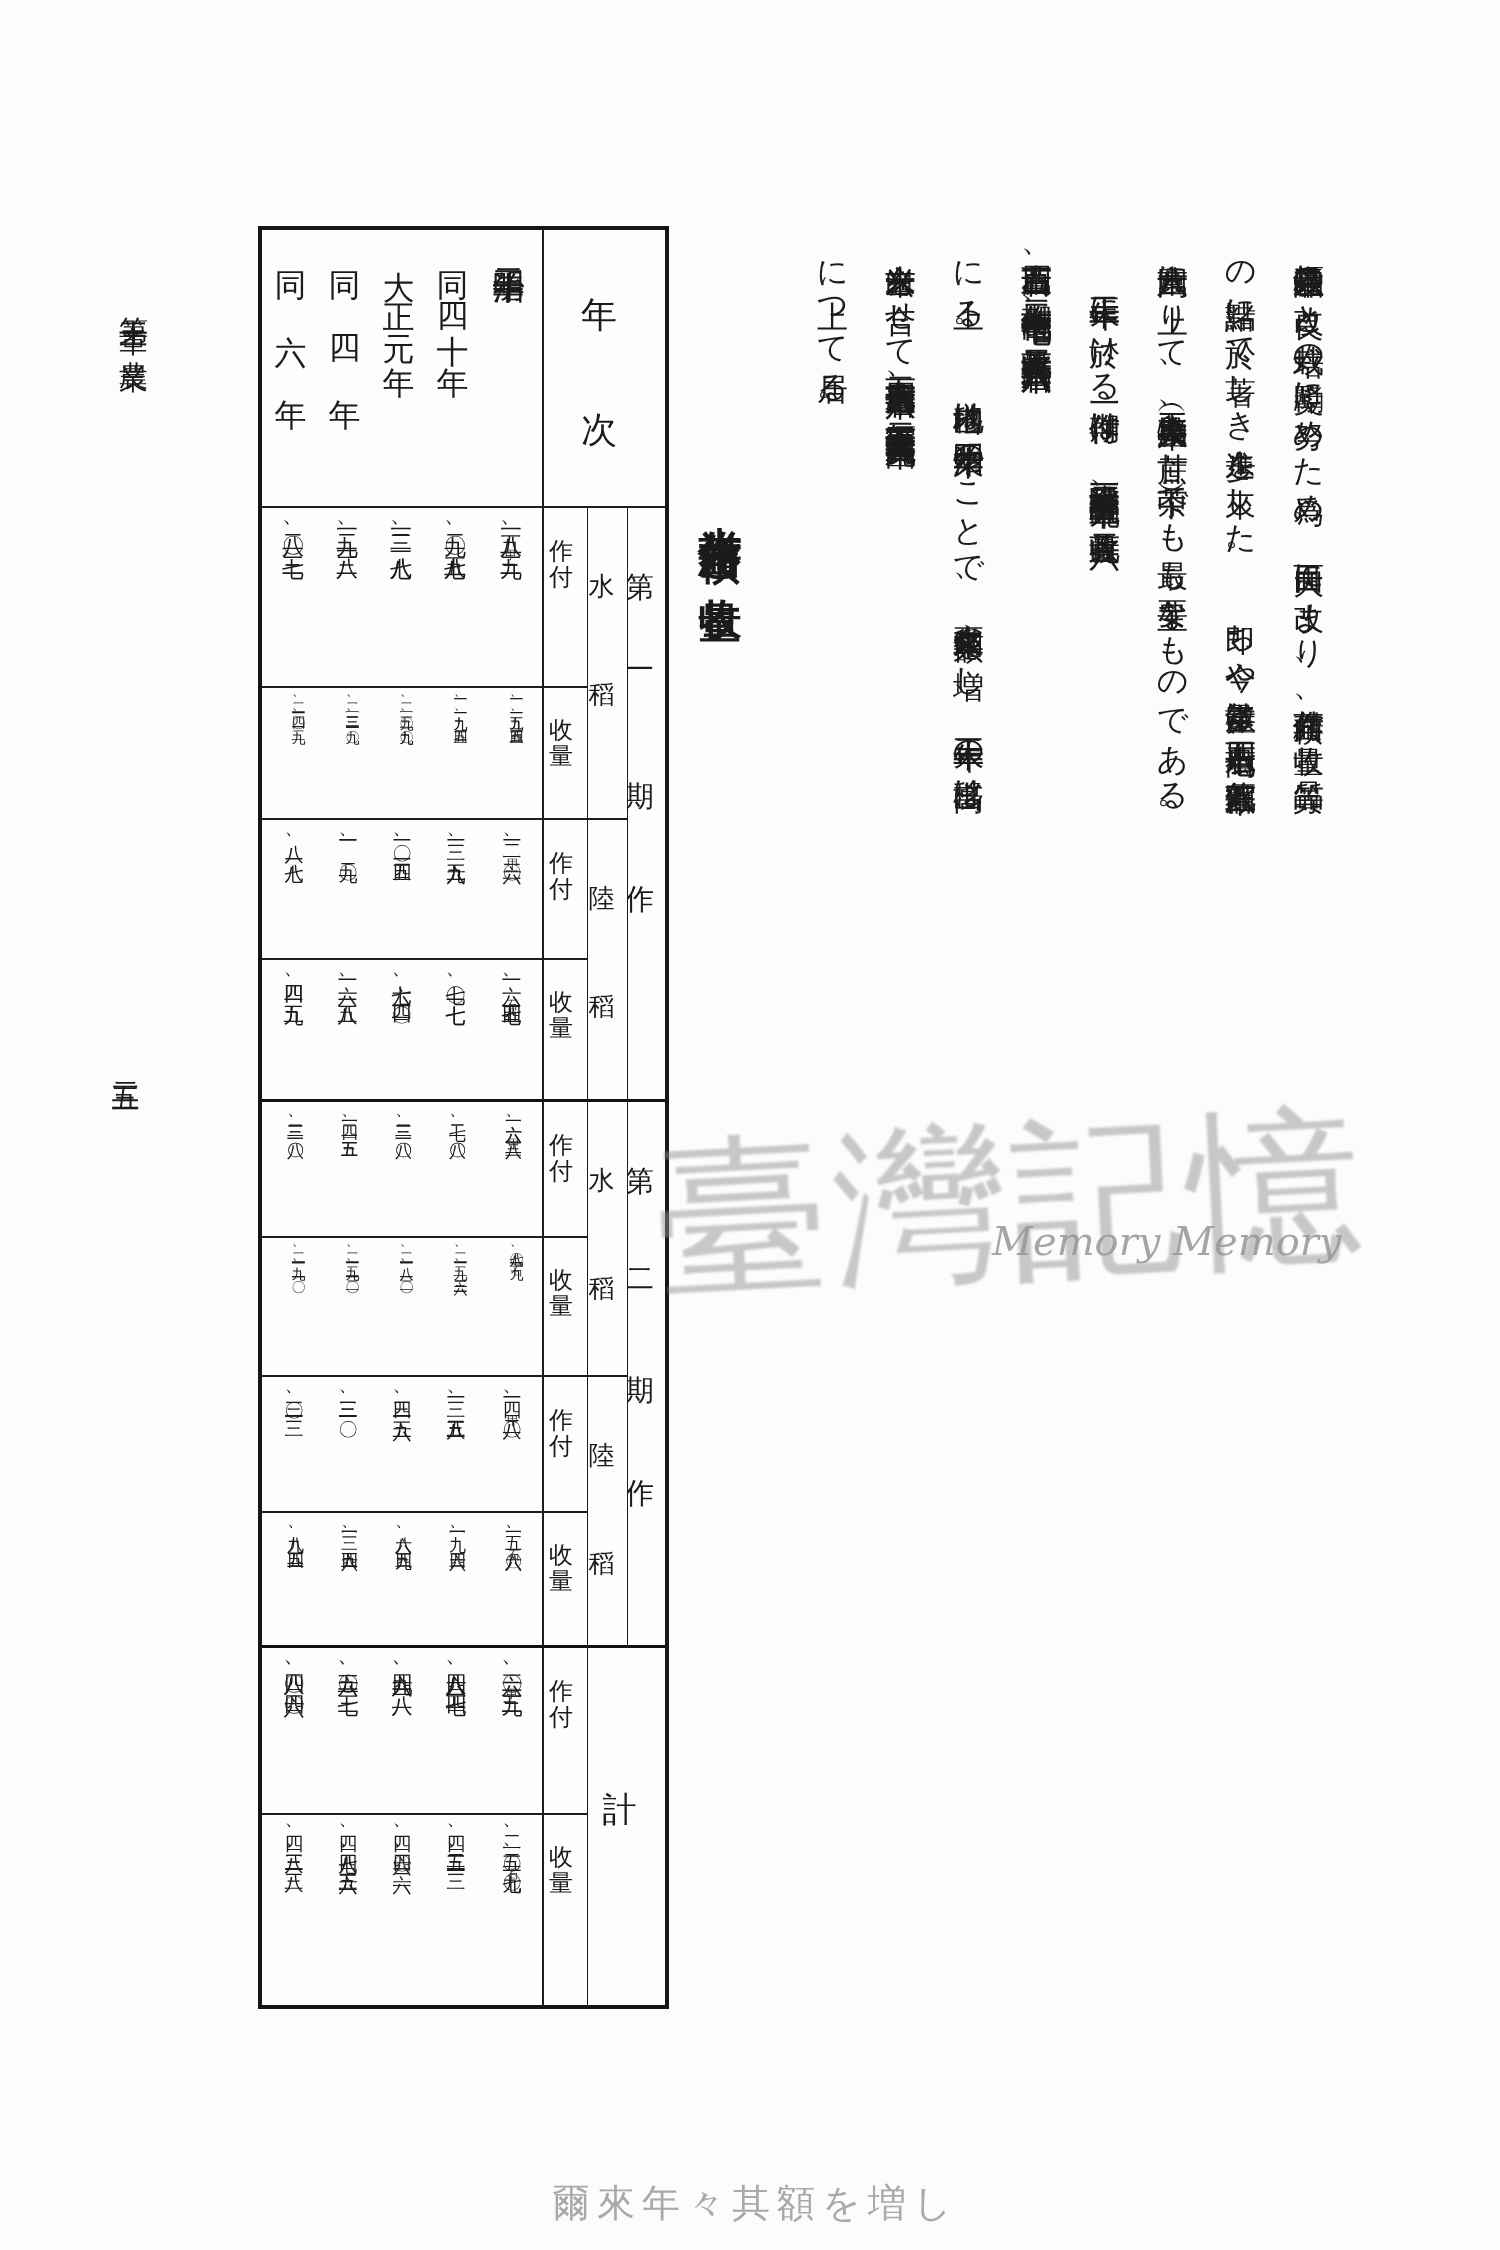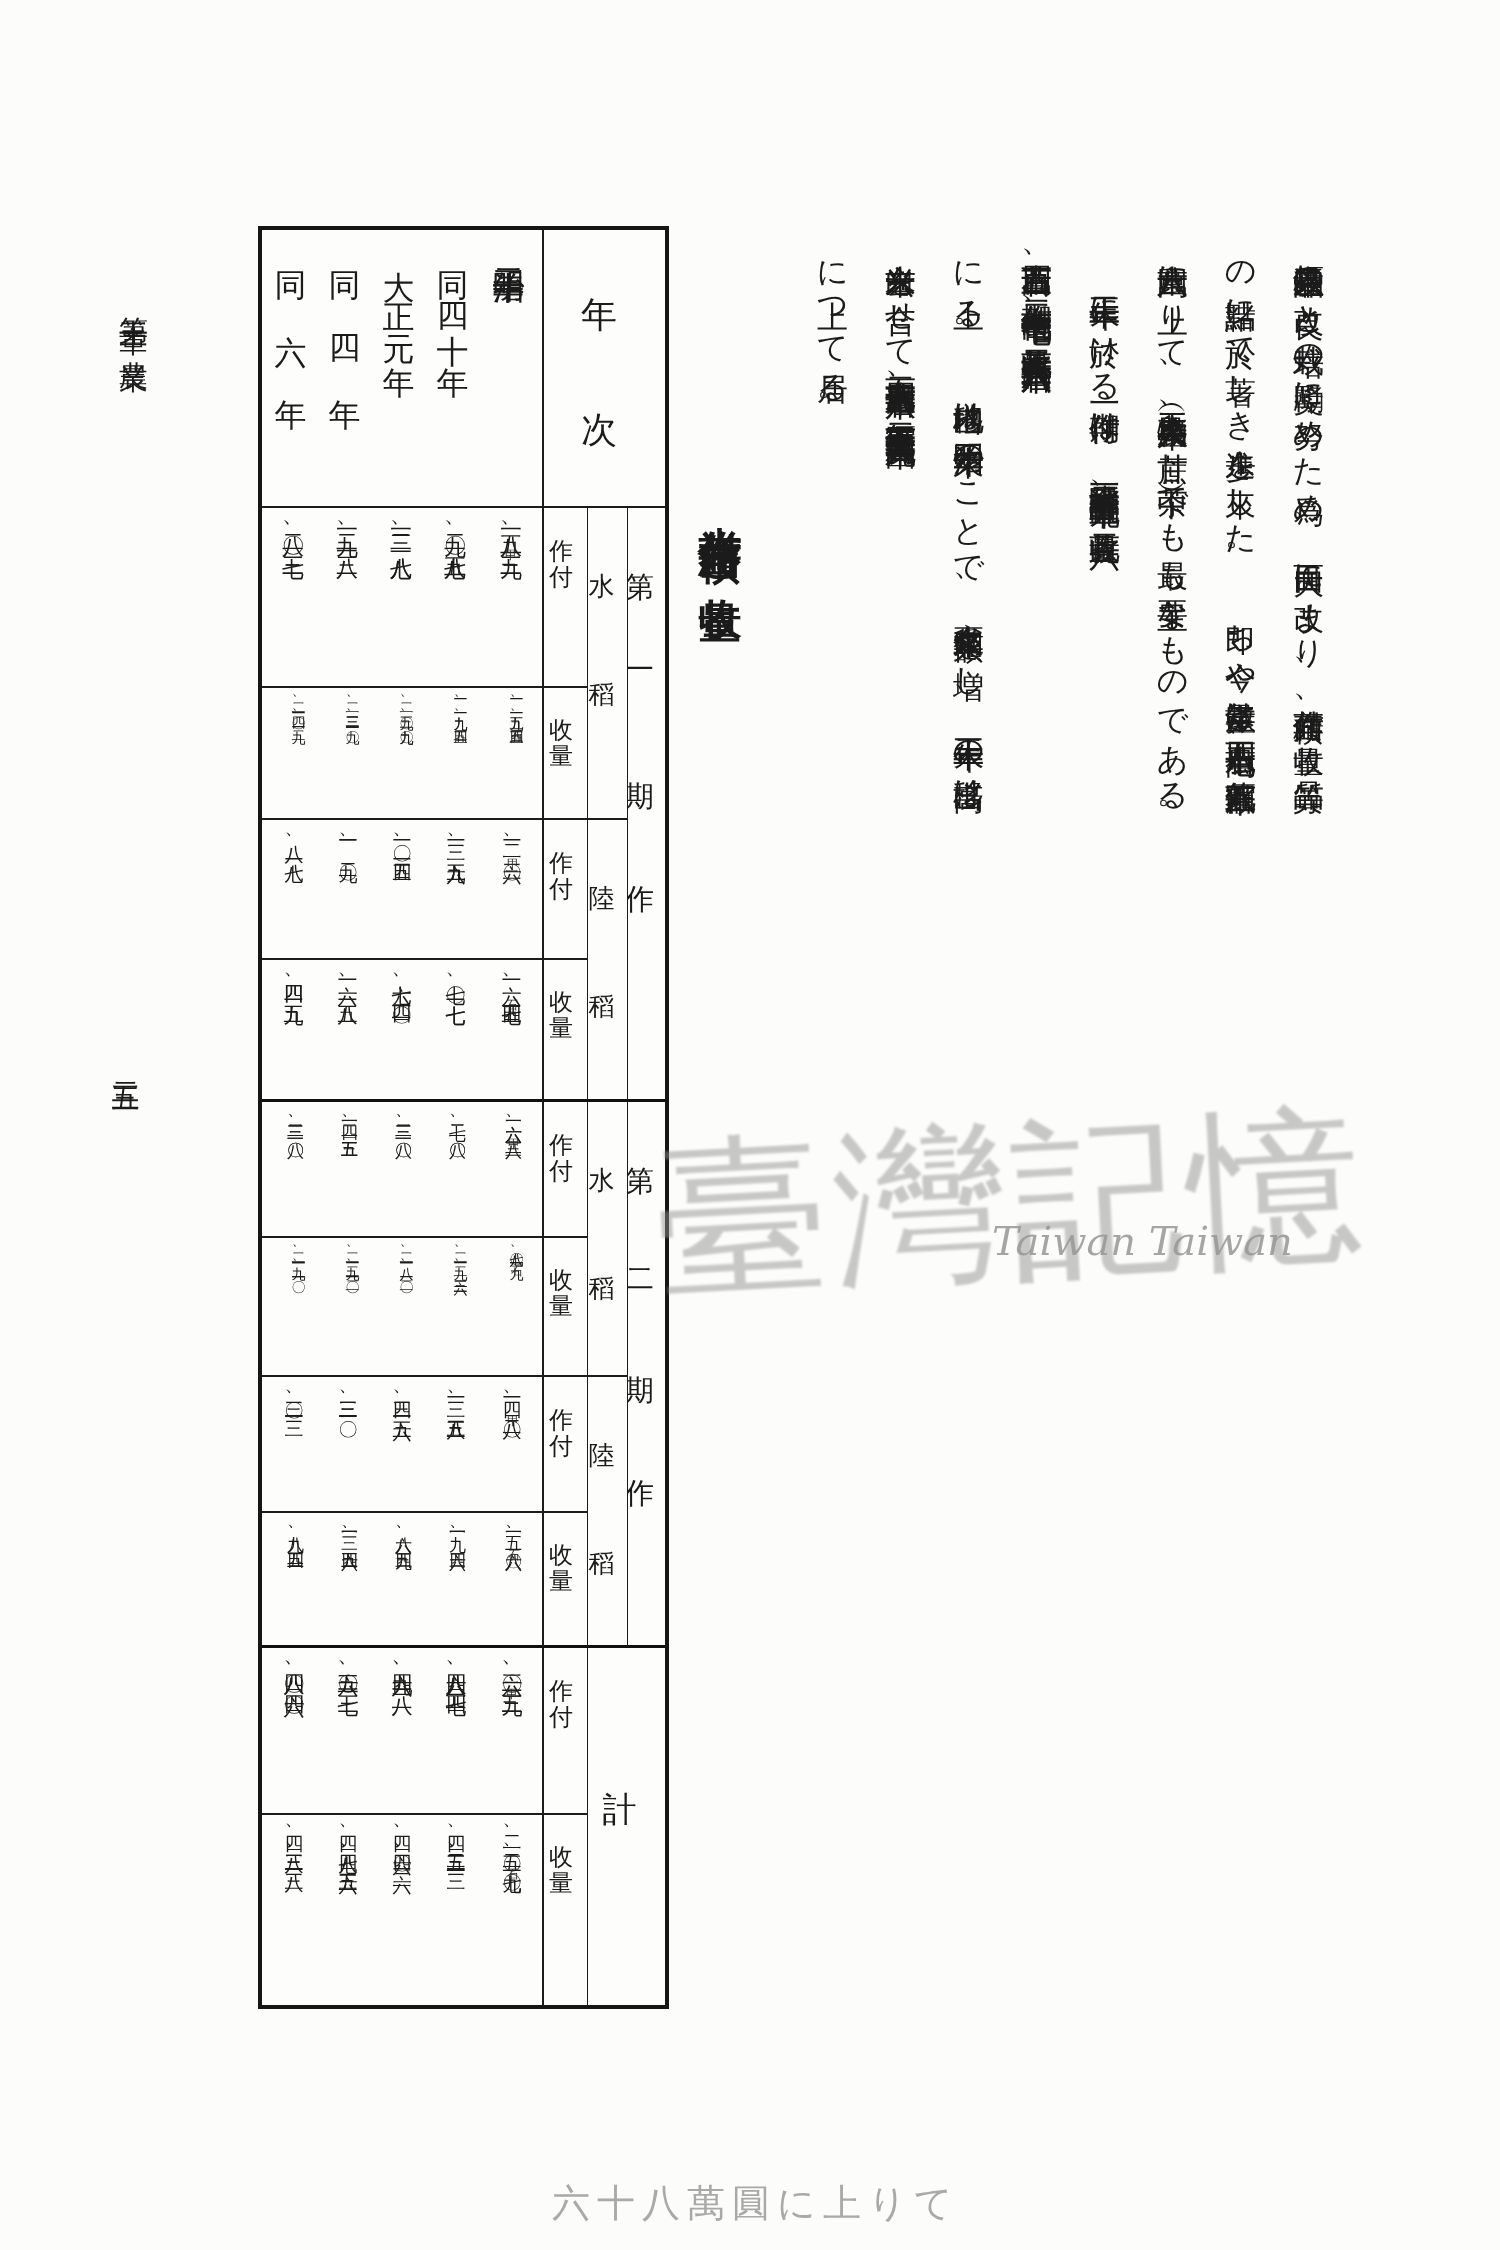--- a/index.html
+++ b/index.html
@@ -170,14 +170,14 @@
   <div class="cell crop v thk" style="grid-area:4/7/6/8">陸稻</div>
   <div class="cell crop v" style="grid-area:6/7/8/8">水稻</div>
   <div class="cell crop v thk" style="grid-area:8/7/10/8">陸稻</div>
 
   <div class="cell grp v thk" style="grid-area:2/8/6/9">第一期作</div>
   <div class="cell grp v thk" style="grid-area:6/8/10/9">第二期作</div>
   <div class="cell total v nb" style="grid-area:10/7/12/9">計</div>
 </div>
 
 <div class="wm-main">臺灣記憶</div>
-<div class="wm-en">Taiwan Taiwan</div>
-<div class="wm-bottom">六十八萬圓に上りて</div>
+<div class="wm-en">Memory Memory</div>
+<div class="wm-bottom">爾來年々其額を増し</div>
 
 </body></html>

